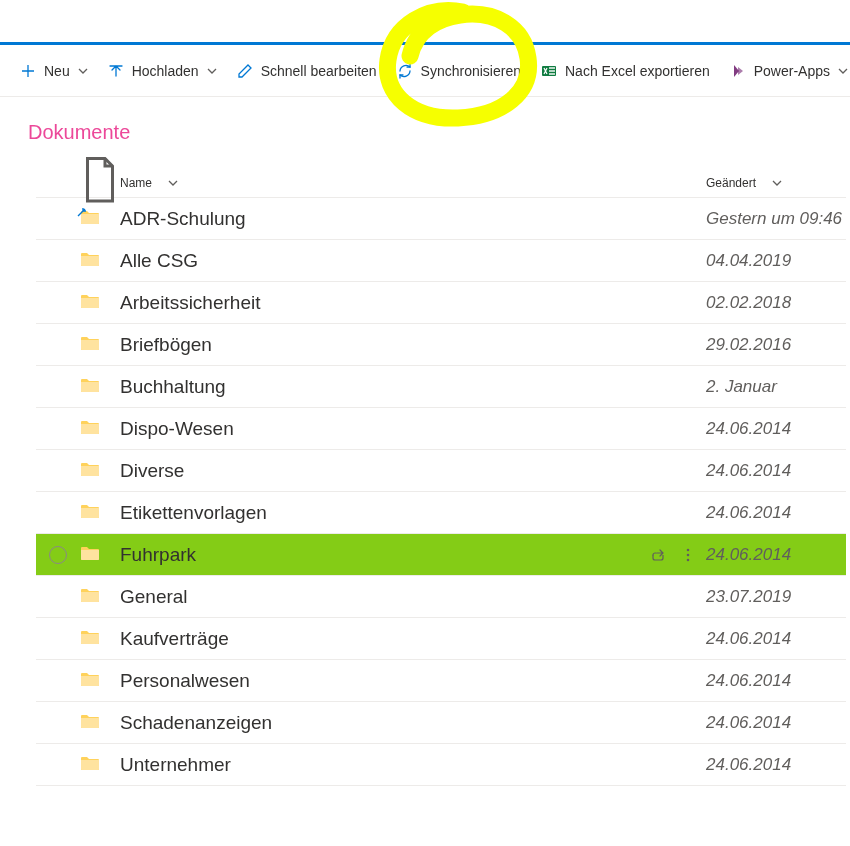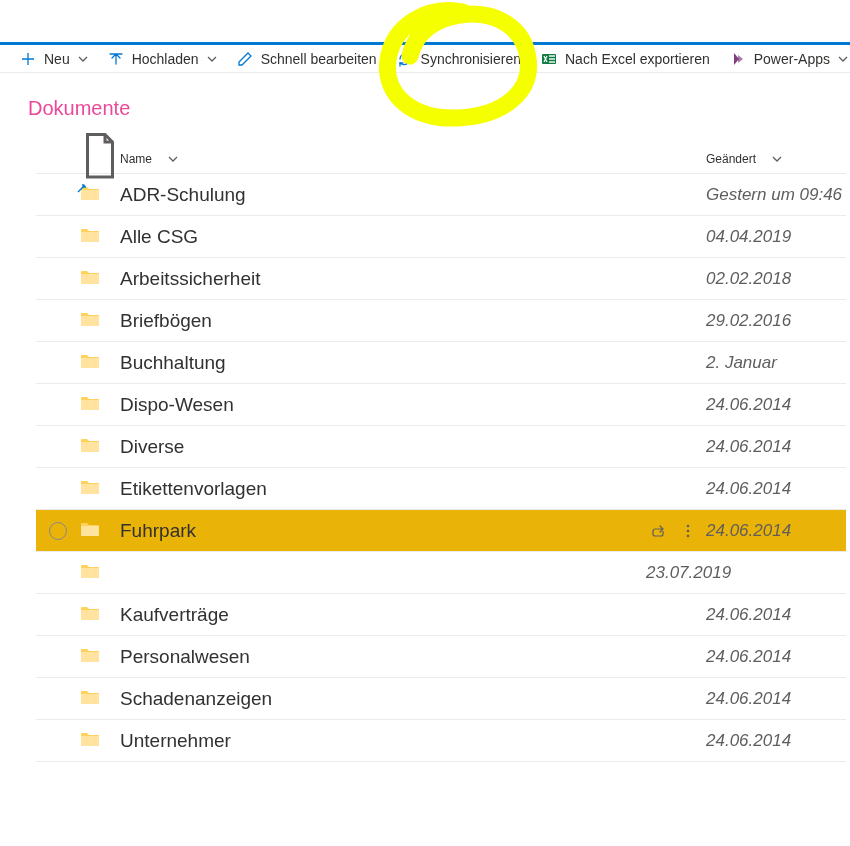--- a/index.html
+++ b/index.html
@@ -11,21 +11,21 @@
     font-size: 14px;
   }
   .top-accent {
     height: 3px;
     background: #0078d4;
     margin-top: 42px;
   }
   .toolbar {
     display: flex;
     align-items: center;
-    height: 28px;
+    height: 52px;
     padding: 0 12px;
     border-bottom: 1px solid #edebe9;
     gap: 4px;
   }
   .toolbar-item {
     display: inline-flex;
     align-items: center;
     padding: 6px 8px;
     gap: 8px;
     color: #323130;
@@ -70,21 +70,21 @@
     display: inline-flex;
     align-items: center;
     gap: 16px;
     cursor: pointer;
     font-weight: 400;
   }
   .list-row {
     height: 42px;
   }
   .list-row.hovered {
-    background: #eab308;
+    background: #84cc16;
   }
   .sel-cell {
     display: flex;
     justify-content: center;
   }
   .select-circle {
     width: 18px; height: 18px;
     border: 1px solid #8a8886;
     border-radius: 50%;
     visibility: hidden;
@@ -538,20 +538,21 @@
     </div>
     <div>
       <span class="folder-icon">
         <svg class="folder-svg" viewBox="0 0 20 16">
               <path d="M1 3a1 1 0 011-1h5l2 2h9a1 1 0 011 1v9a1 1 0 01-1 1H2a1 1 0 01-1-1V3z" fill="#ffd25b"></path>
               <path d="M1 5h18v9a1 1 0 01-1 1H2a1 1 0 01-1-1V5z" fill="#ffe39f"></path>
             </svg>
         
       </span>
     </div>
+    <div class="name-cell">General</div>
     <div class="row-actions">
       <span class="small-icon">
         <svg viewBox="0 0 16 16" fill="none" stroke="currentColor" stroke-width="1.2">
               <path d="M3 8c0-1 1-2 2-2h1M10 3l3 3-3 3M13 6H7" stroke-linecap="round"></path>
               <path d="M3 8v3a2 2 0 002 2h6a2 2 0 002-2V8"></path>
             </svg>
       </span>
       <span class="small-icon">
         <svg viewBox="0 0 16 16" fill="currentColor">
               <circle cx="8" cy="3" r="1.3"></circle>

